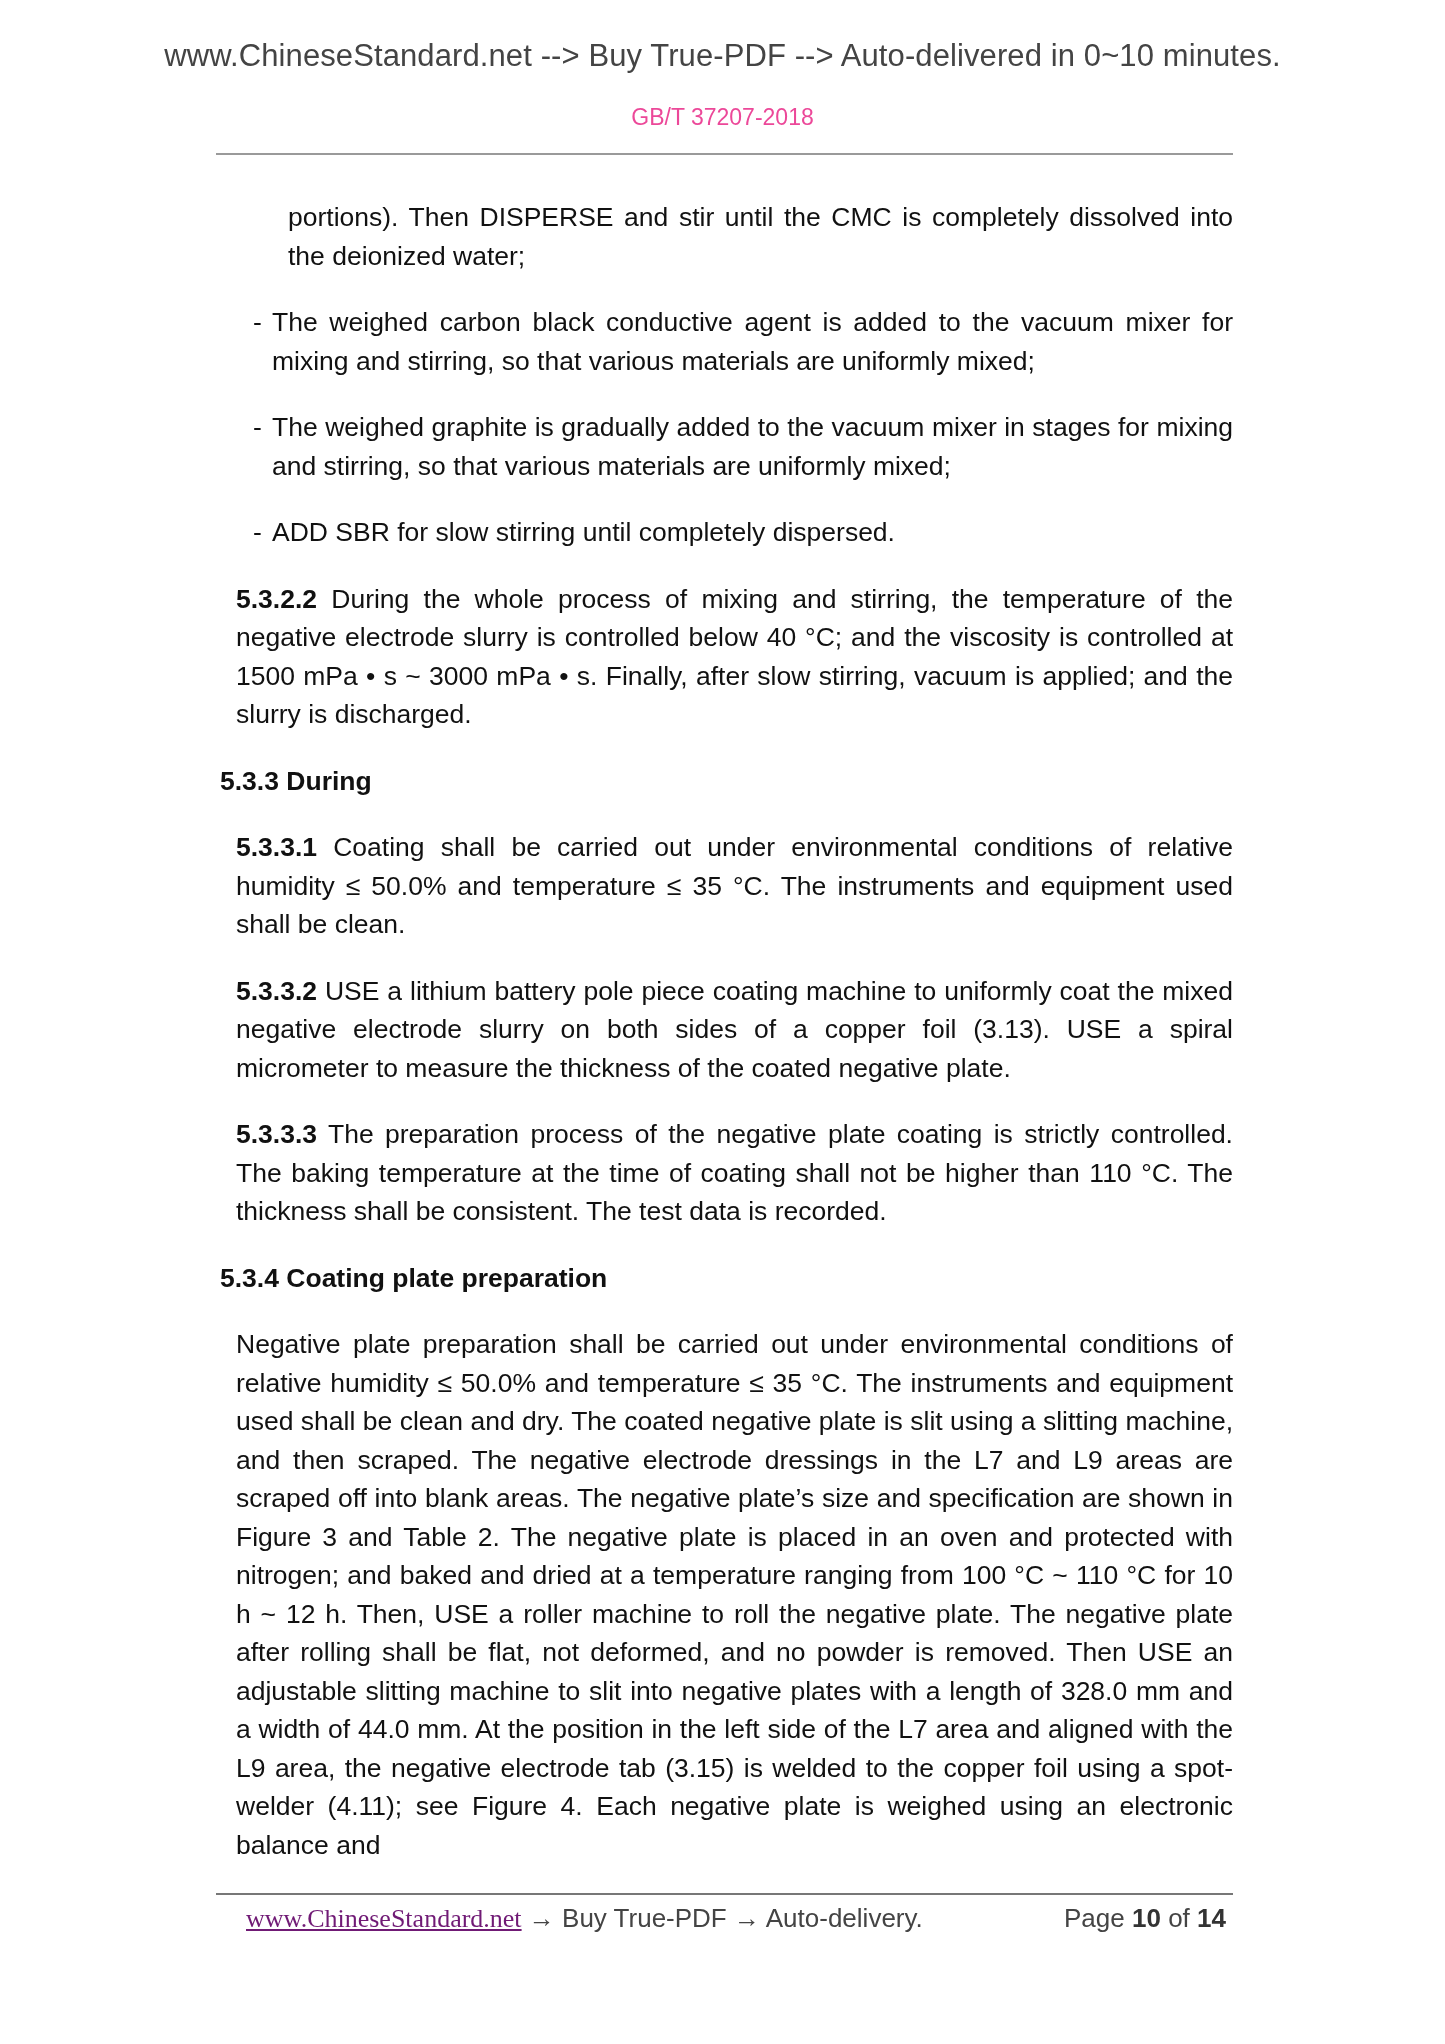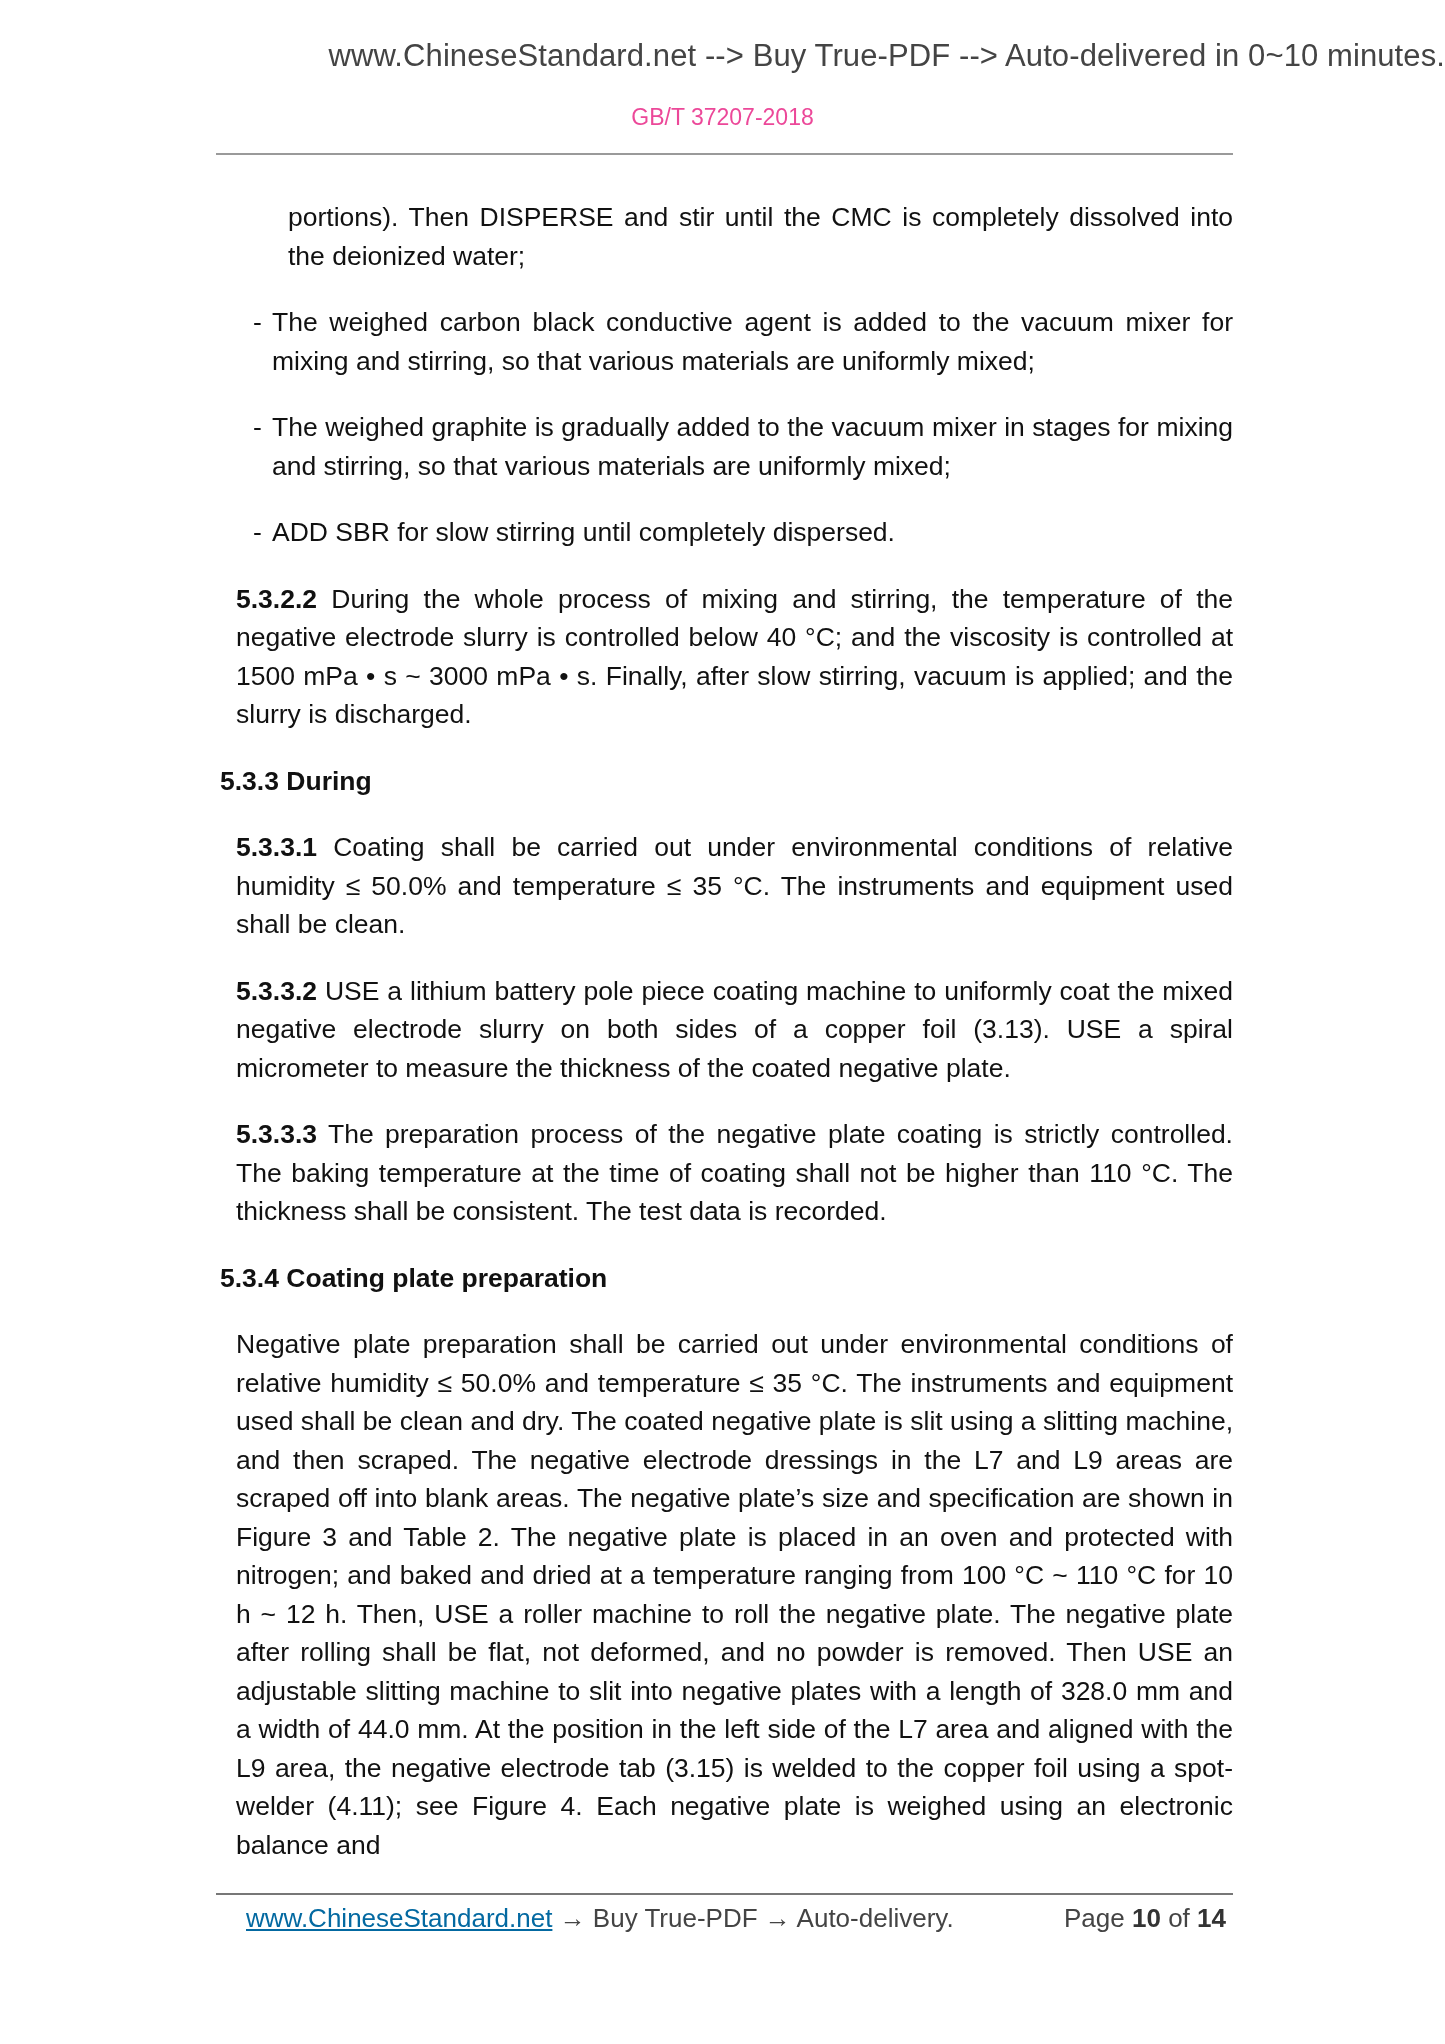--- a/index.html
+++ b/index.html
@@ -1,36 +1,36 @@
 <!DOCTYPE html>
 <html><head>
 <meta charset="utf-8">
 <style>
   html, body { margin: 0; padding: 0; background: #ffffff; }
   body { width: 1445px; height: 2044px; position: relative; overflow: hidden;
          font-family: "Liberation Sans", sans-serif; color: #111111; }
-  .top-banner { position: absolute; top: 38px; left: 0; width: 1445px; text-align: right;
+  .top-banner { position: absolute; top: 38px; left: 0; width: 1445px; text-align: center;
                 font-size: 31px; color: #444444; letter-spacing: 0.1px; }
   .doc-code { position: absolute; top: 104px; left: 0; width: 1445px; text-align: center;
               font-size: 23px; color: #ec4899; }
   .header-rule { position: absolute; top: 153px; left: 216px; width: 1017px; height: 0;
                  border-top: 2px solid #9a9a9a; }
   .content { position: absolute; top: 198px; left: 220px; width: 1013px;
              font-size: 26.5px; line-height: 38.5px; }
   .content p { margin: 0 0 28px 16px; text-align: justify; }
   .content p.cont { padding-left: 52px; }
   .bullet { position: relative; padding-left: 52px; margin: 0 0 28px 0; text-align: justify; }
   .bullet .dash { position: absolute; left: 33px; top: 0; }
   .content .num { font-weight: bold; }
   .content h3 { margin: 0 0 28px 0; font-size: 26.5px; font-weight: bold; line-height: 38.5px; }
   .footer-rule { position: absolute; top: 1893px; left: 216px; width: 1017px; height: 0;
                  border-top: 2px solid #777777; }
   .footer { position: absolute; top: 1898px; left: 246px; width: 980px; font-size: 26px;
             color: #444444; line-height: 40px; }
-  .footer a { color: #0369a1; text-decoration: underline; }
+  .footer a { color: #701a75; text-decoration: underline; font-family: Liberation Serif, serif; }
   .footer .page { position: absolute; right: 0; top: 0; }
   .footer .page b { color: #333333; }
 </style>
 </head>
 <body>
 
 <div class="top-banner">www.ChineseStandard.net --&gt; Buy True-PDF --&gt; Auto-delivered in 0~10 minutes.</div>
 <div class="doc-code">GB/T 37207-2018</div>
 <div class="header-rule"></div>
 

